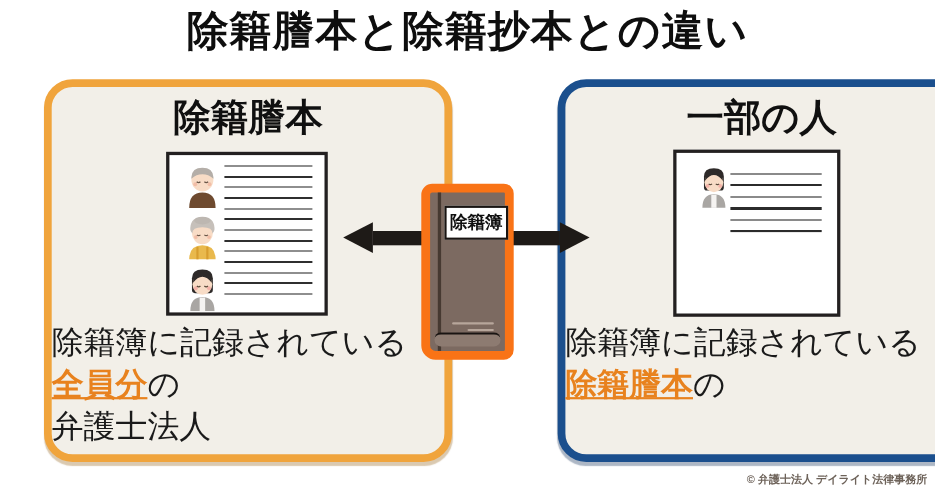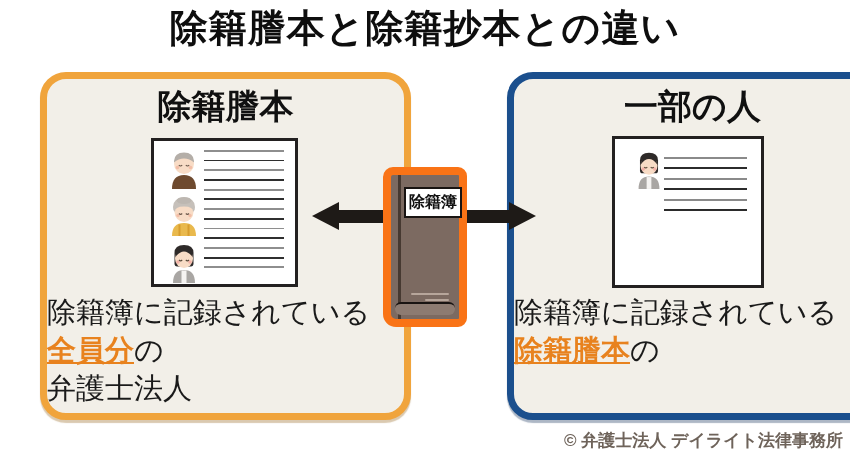--- a/index.html
+++ b/index.html
@@ -79,21 +79,21 @@
   .arrow-west { left:312px; }
   .arrow-east { left:455px; }
   .arrow .shaft { height:13px; background:var(--arrow,#1e1a17); }
   .arrow-west .shaft { width:62px; }
   .arrow-east .shaft { width:54px; }
   .arrow .head { width:0; height:0; border-top:14px solid transparent; border-bottom:14px solid transparent; }
   .arrow-west .head { border-right:27px solid var(--arrow,#1e1a17); }
   .arrow-east .head { border-left:27px solid var(--arrow,#1e1a17); }
   .copyright {
     position:absolute; right:7px; top:429px;
-    font-size:17px; font-weight:bold; color:var(--copyright,#6e635a);
+    font-size:10px; font-weight:bold; color:var(--copyright,#6e635a);
   }
 </style>
 </head>
 <body>
 
 <div class="canvas">
 
   <div class="main-title">除籍謄本と除籍抄本との違い</div>
 
   <div class="panel panel-left">

